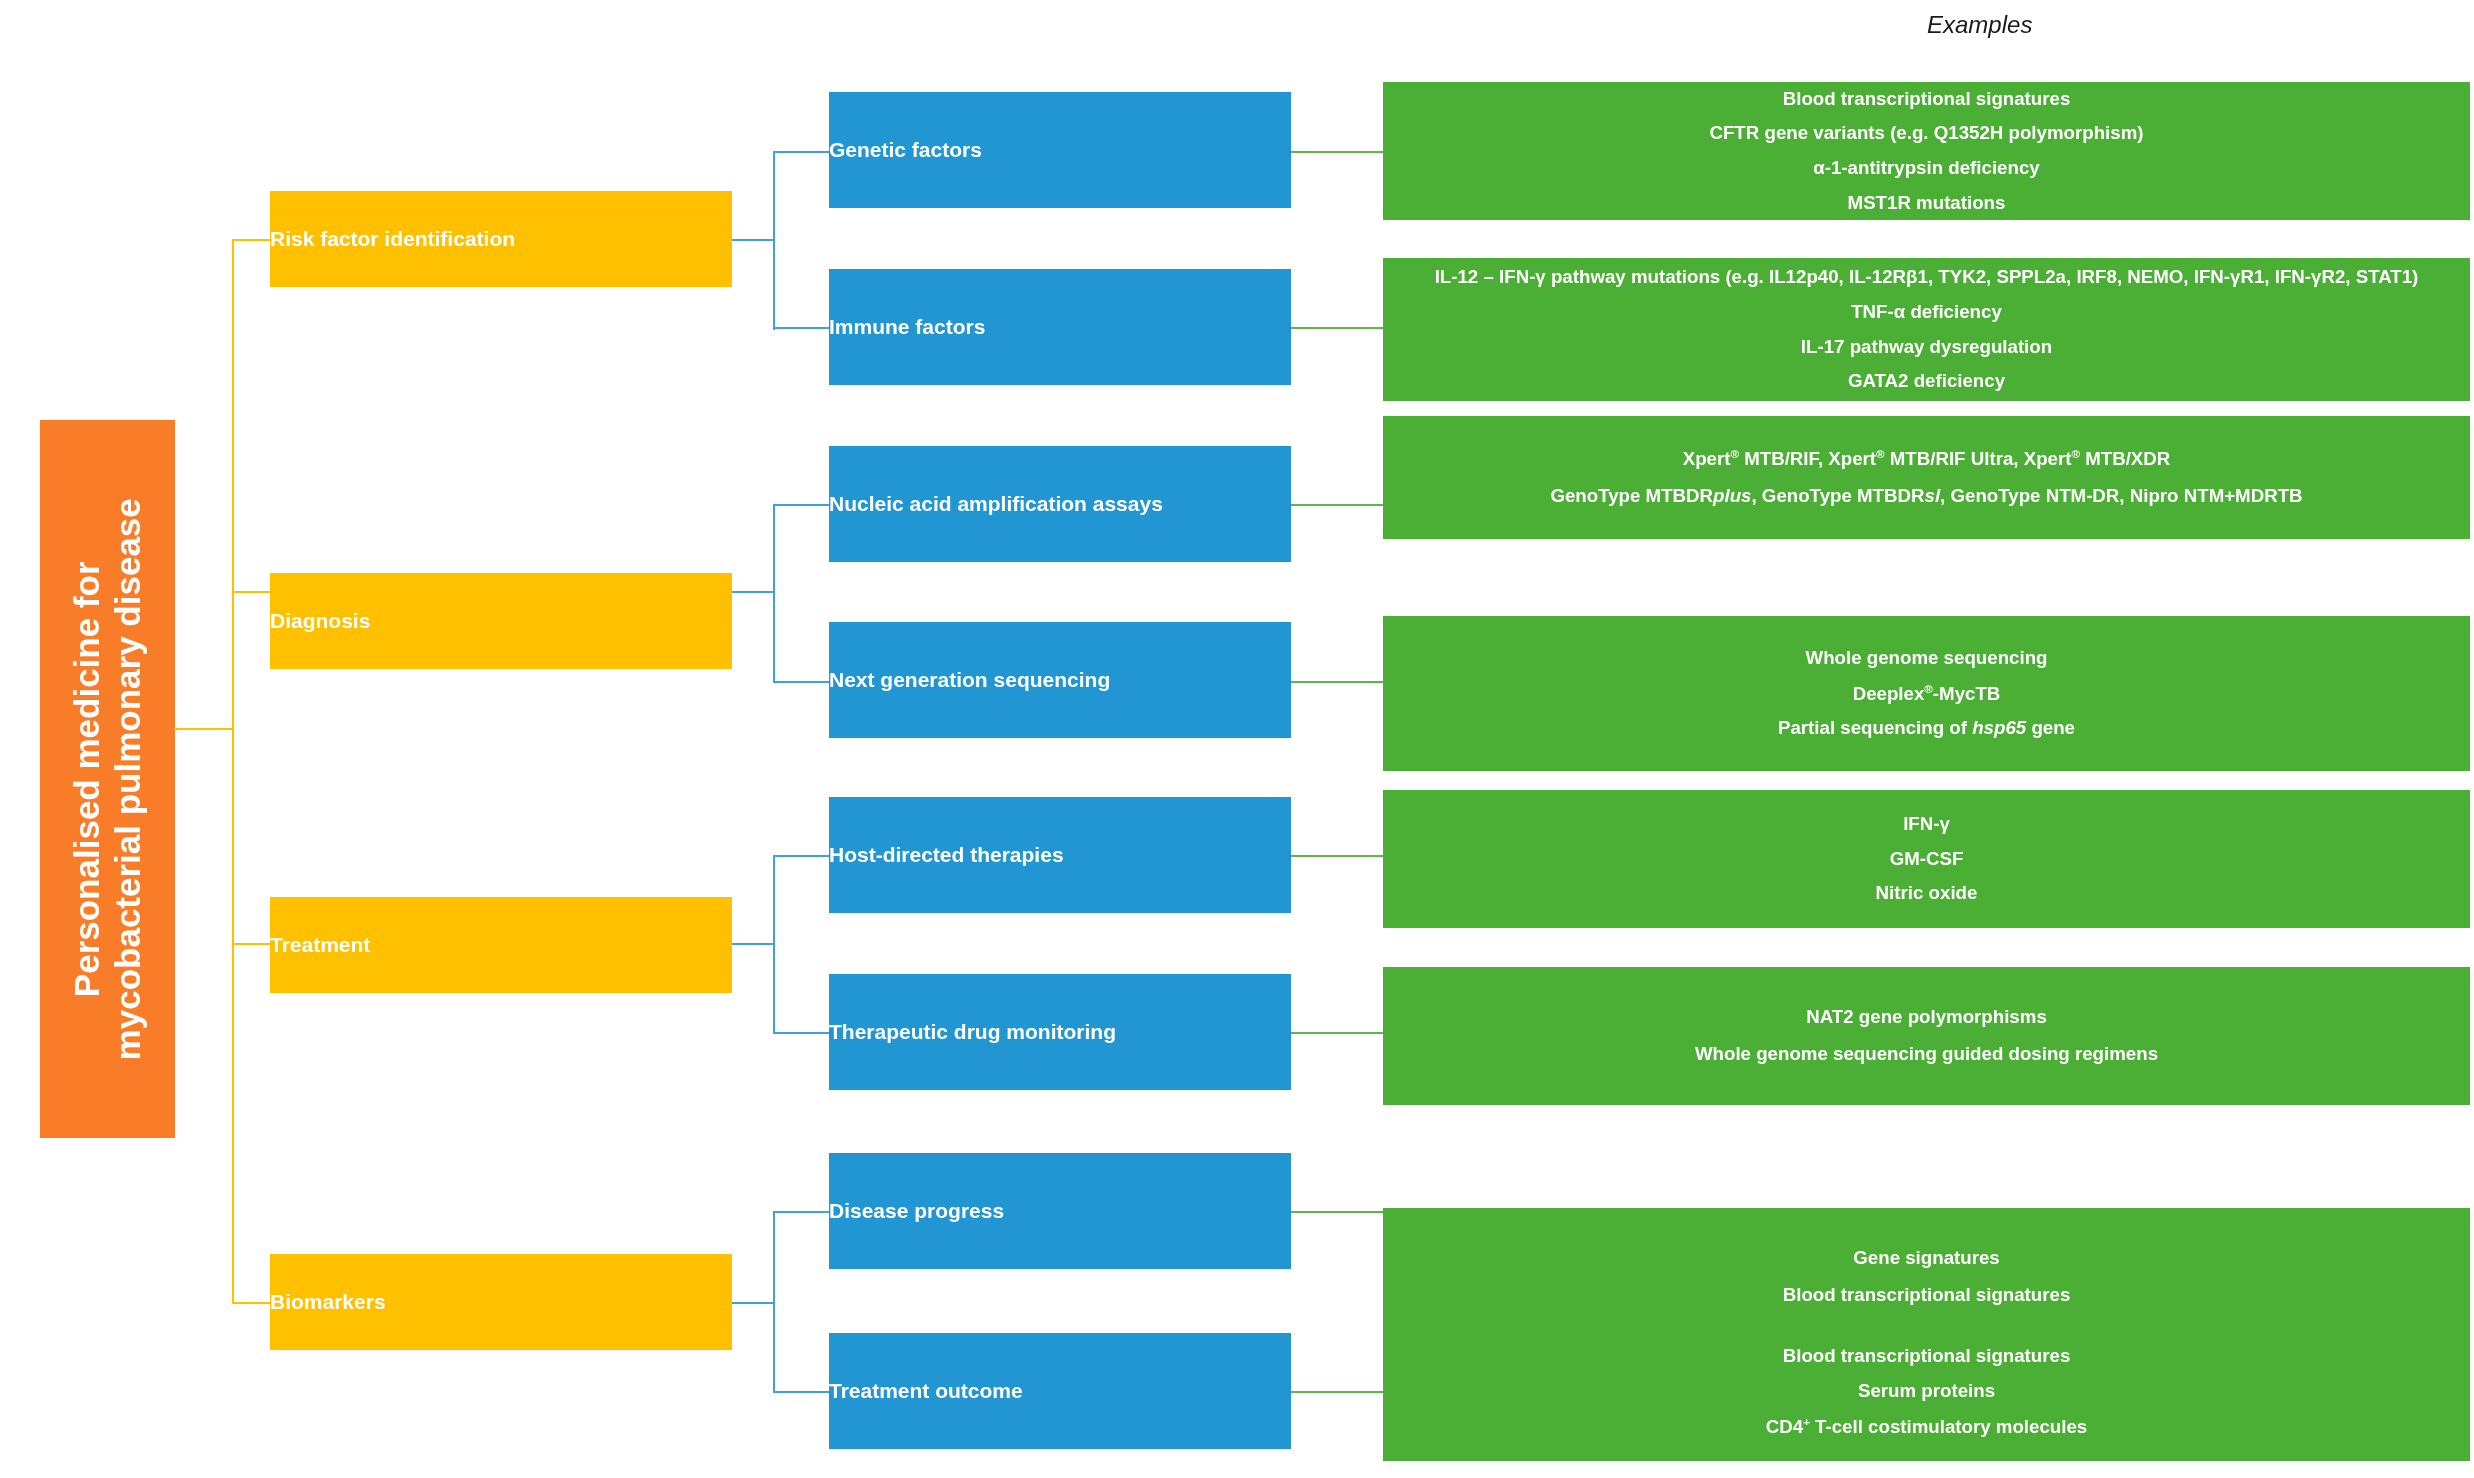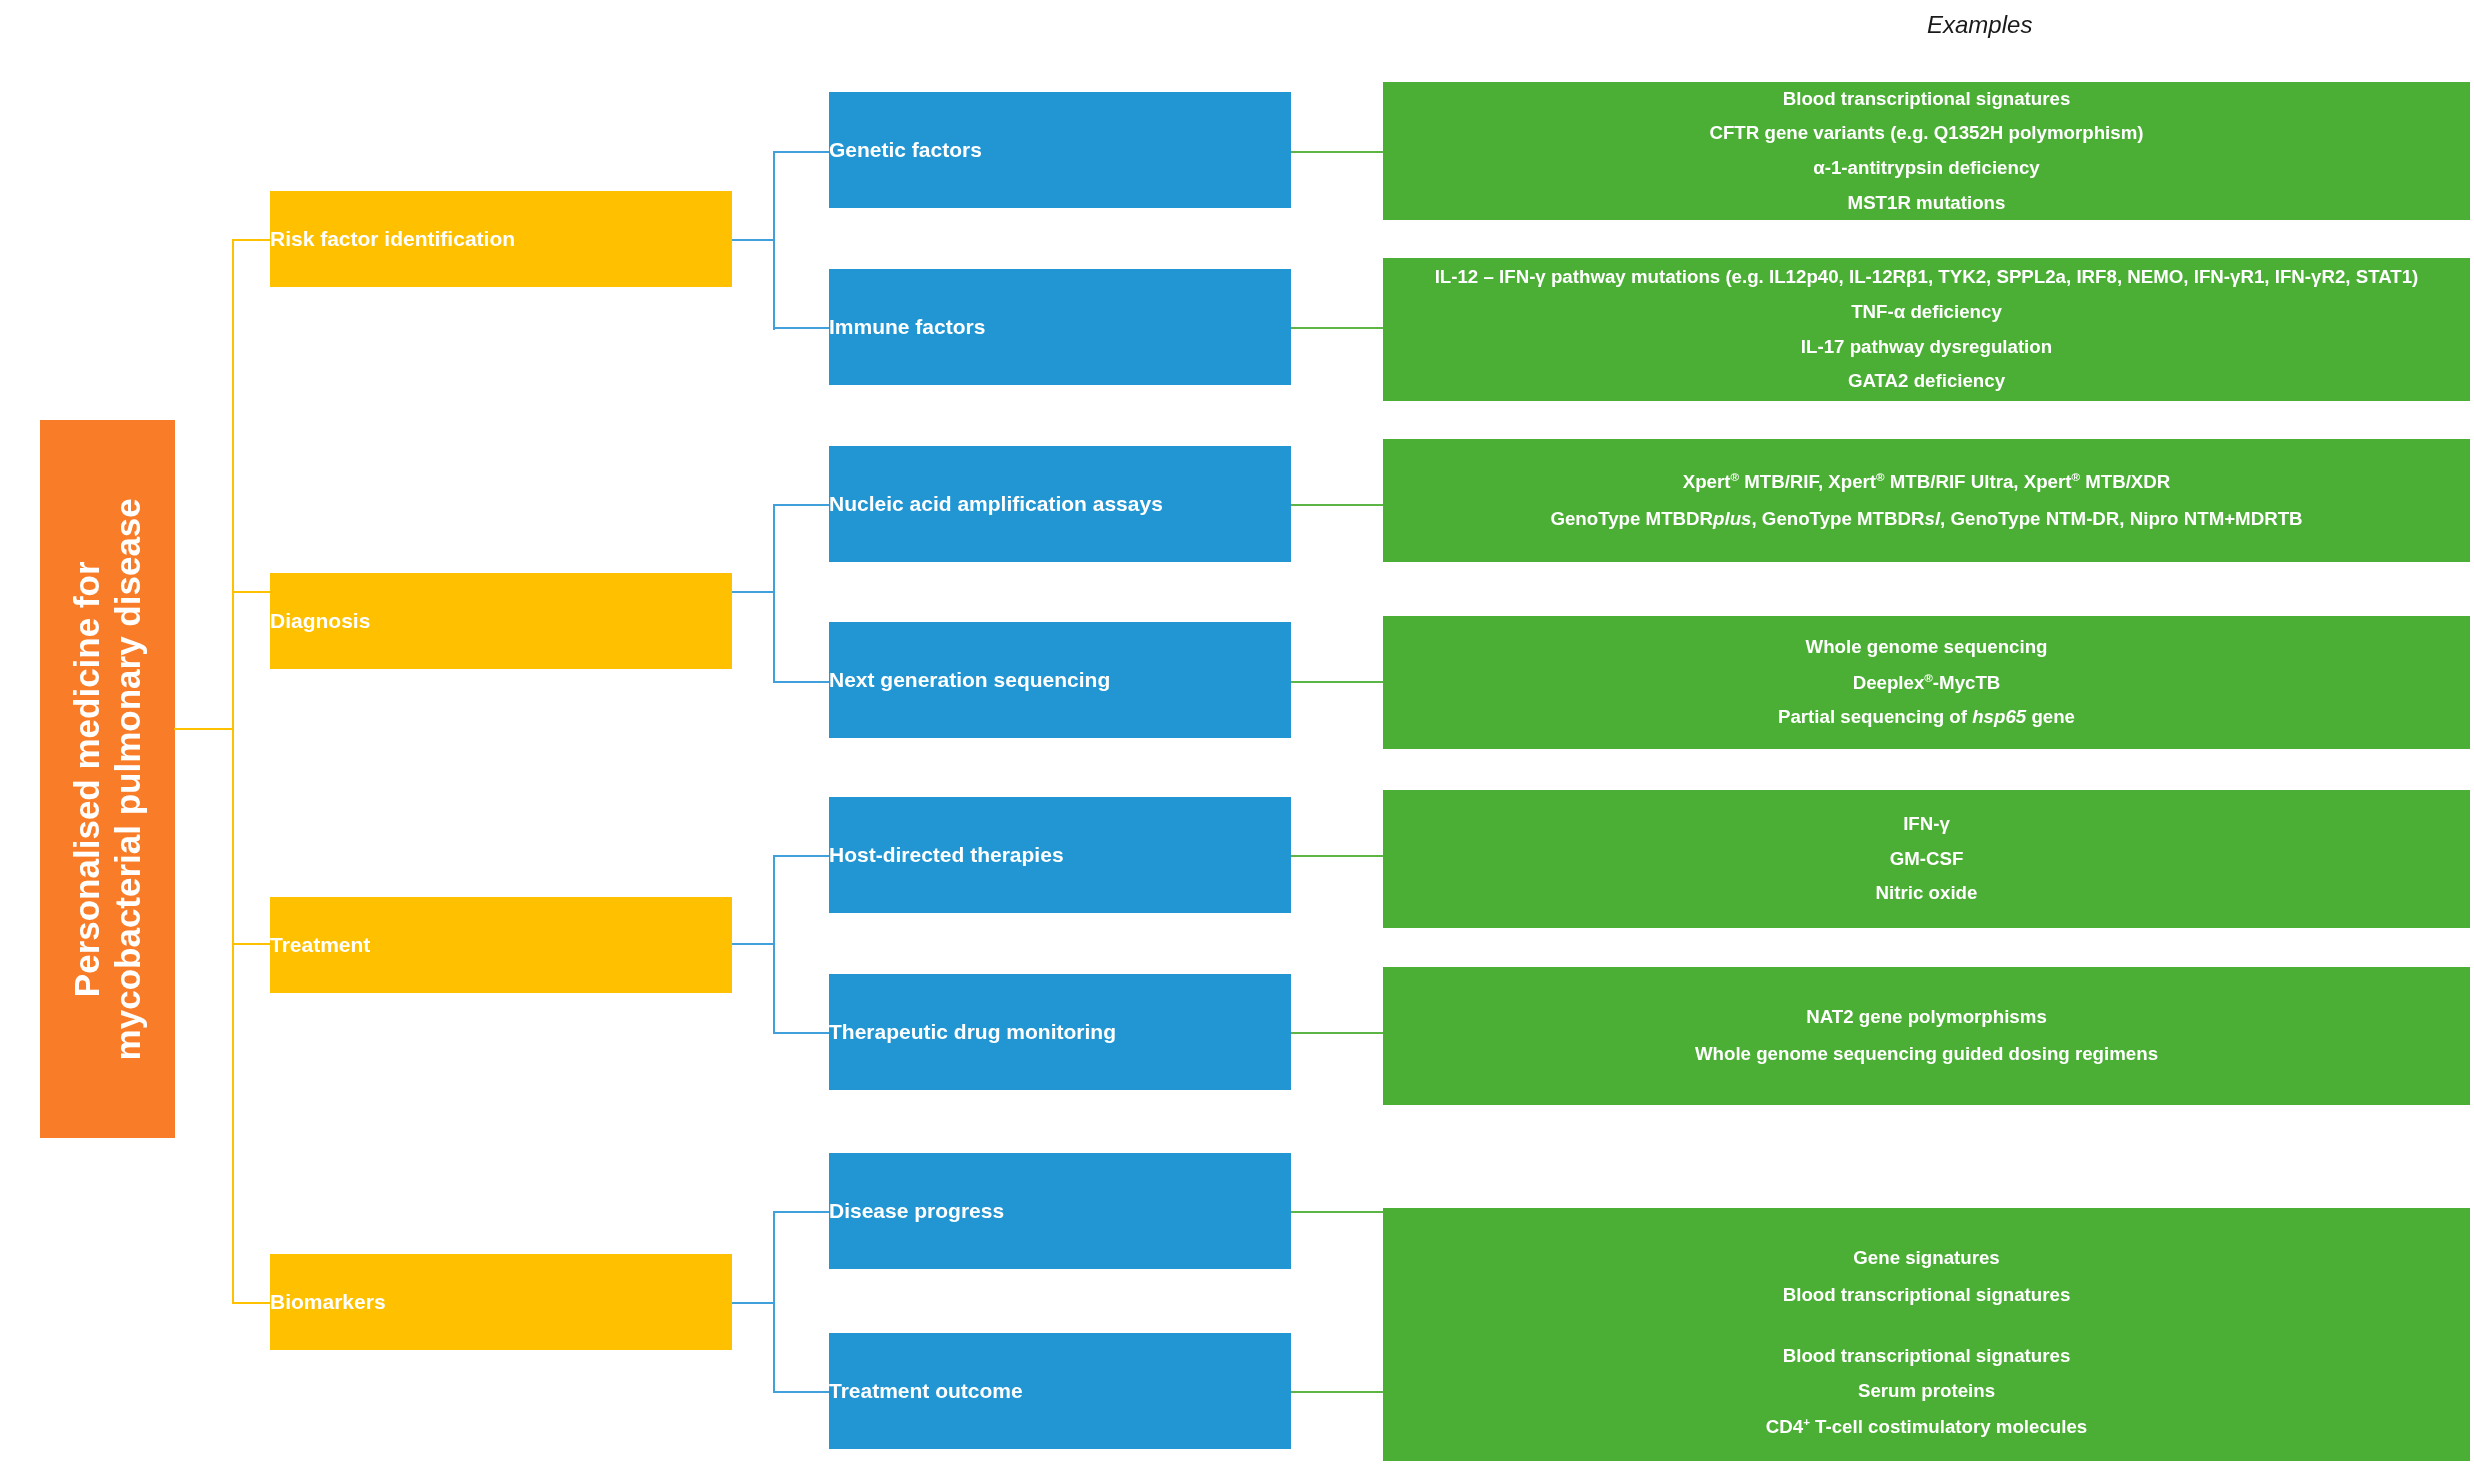--- a/index.html
+++ b/index.html
@@ -135,26 +135,26 @@
   <div class="box lvl2" style="top:446px;">
     <span>Nucleic acid amplification assays</span>
   </div>
   <div class="box lvl2" style="top:622px;">
     <span>Next generation sequencing</span>
   </div>
 
   <div class="seg h-g" style="left:1291px;top:504px;width:93px;"></div>
   <div class="seg h-g" style="left:1291px;top:681px;width:93px;"></div>
 
-  <div class="box lvl3 tight" style="top:439px;height:123px;">
+  <div class="box lvl3 tight" style="top:416px;height:123px;">
     <div class="ex-line">Xpert<sup>®</sup> MTB/RIF, Xpert<sup>®</sup> MTB/RIF Ultra, Xpert<sup>®</sup> MTB/XDR</div>
     <div class="ex-line">GenoType MTBDR<i class="ital">plus</i>, GenoType MTBDR<i class="ital">sl</i>, GenoType NTM-DR, Nipro NTM+MDRTB</div>
   </div>
 
-  <div class="box lvl3" style="top:616px;height:133px;">
+  <div class="box lvl3" style="top:616px;height:155px;">
     <div class="ex-line">Whole genome sequencing</div>
     <div class="ex-line">Deeplex<sup>®</sup>-MycTB</div>
     <div class="ex-line">Partial sequencing of <i class="ital">hsp65</i> gene</div>
   </div>
 
   <div class="box lvl1" style="top:897px;">
     <span>Treatment</span>
   </div>
   <div class="seg h-b" style="left:732px;top:943px;width:42px;"></div>
   <div class="seg v-b" style="left:773px;top:855px;height:179px;"></div>

